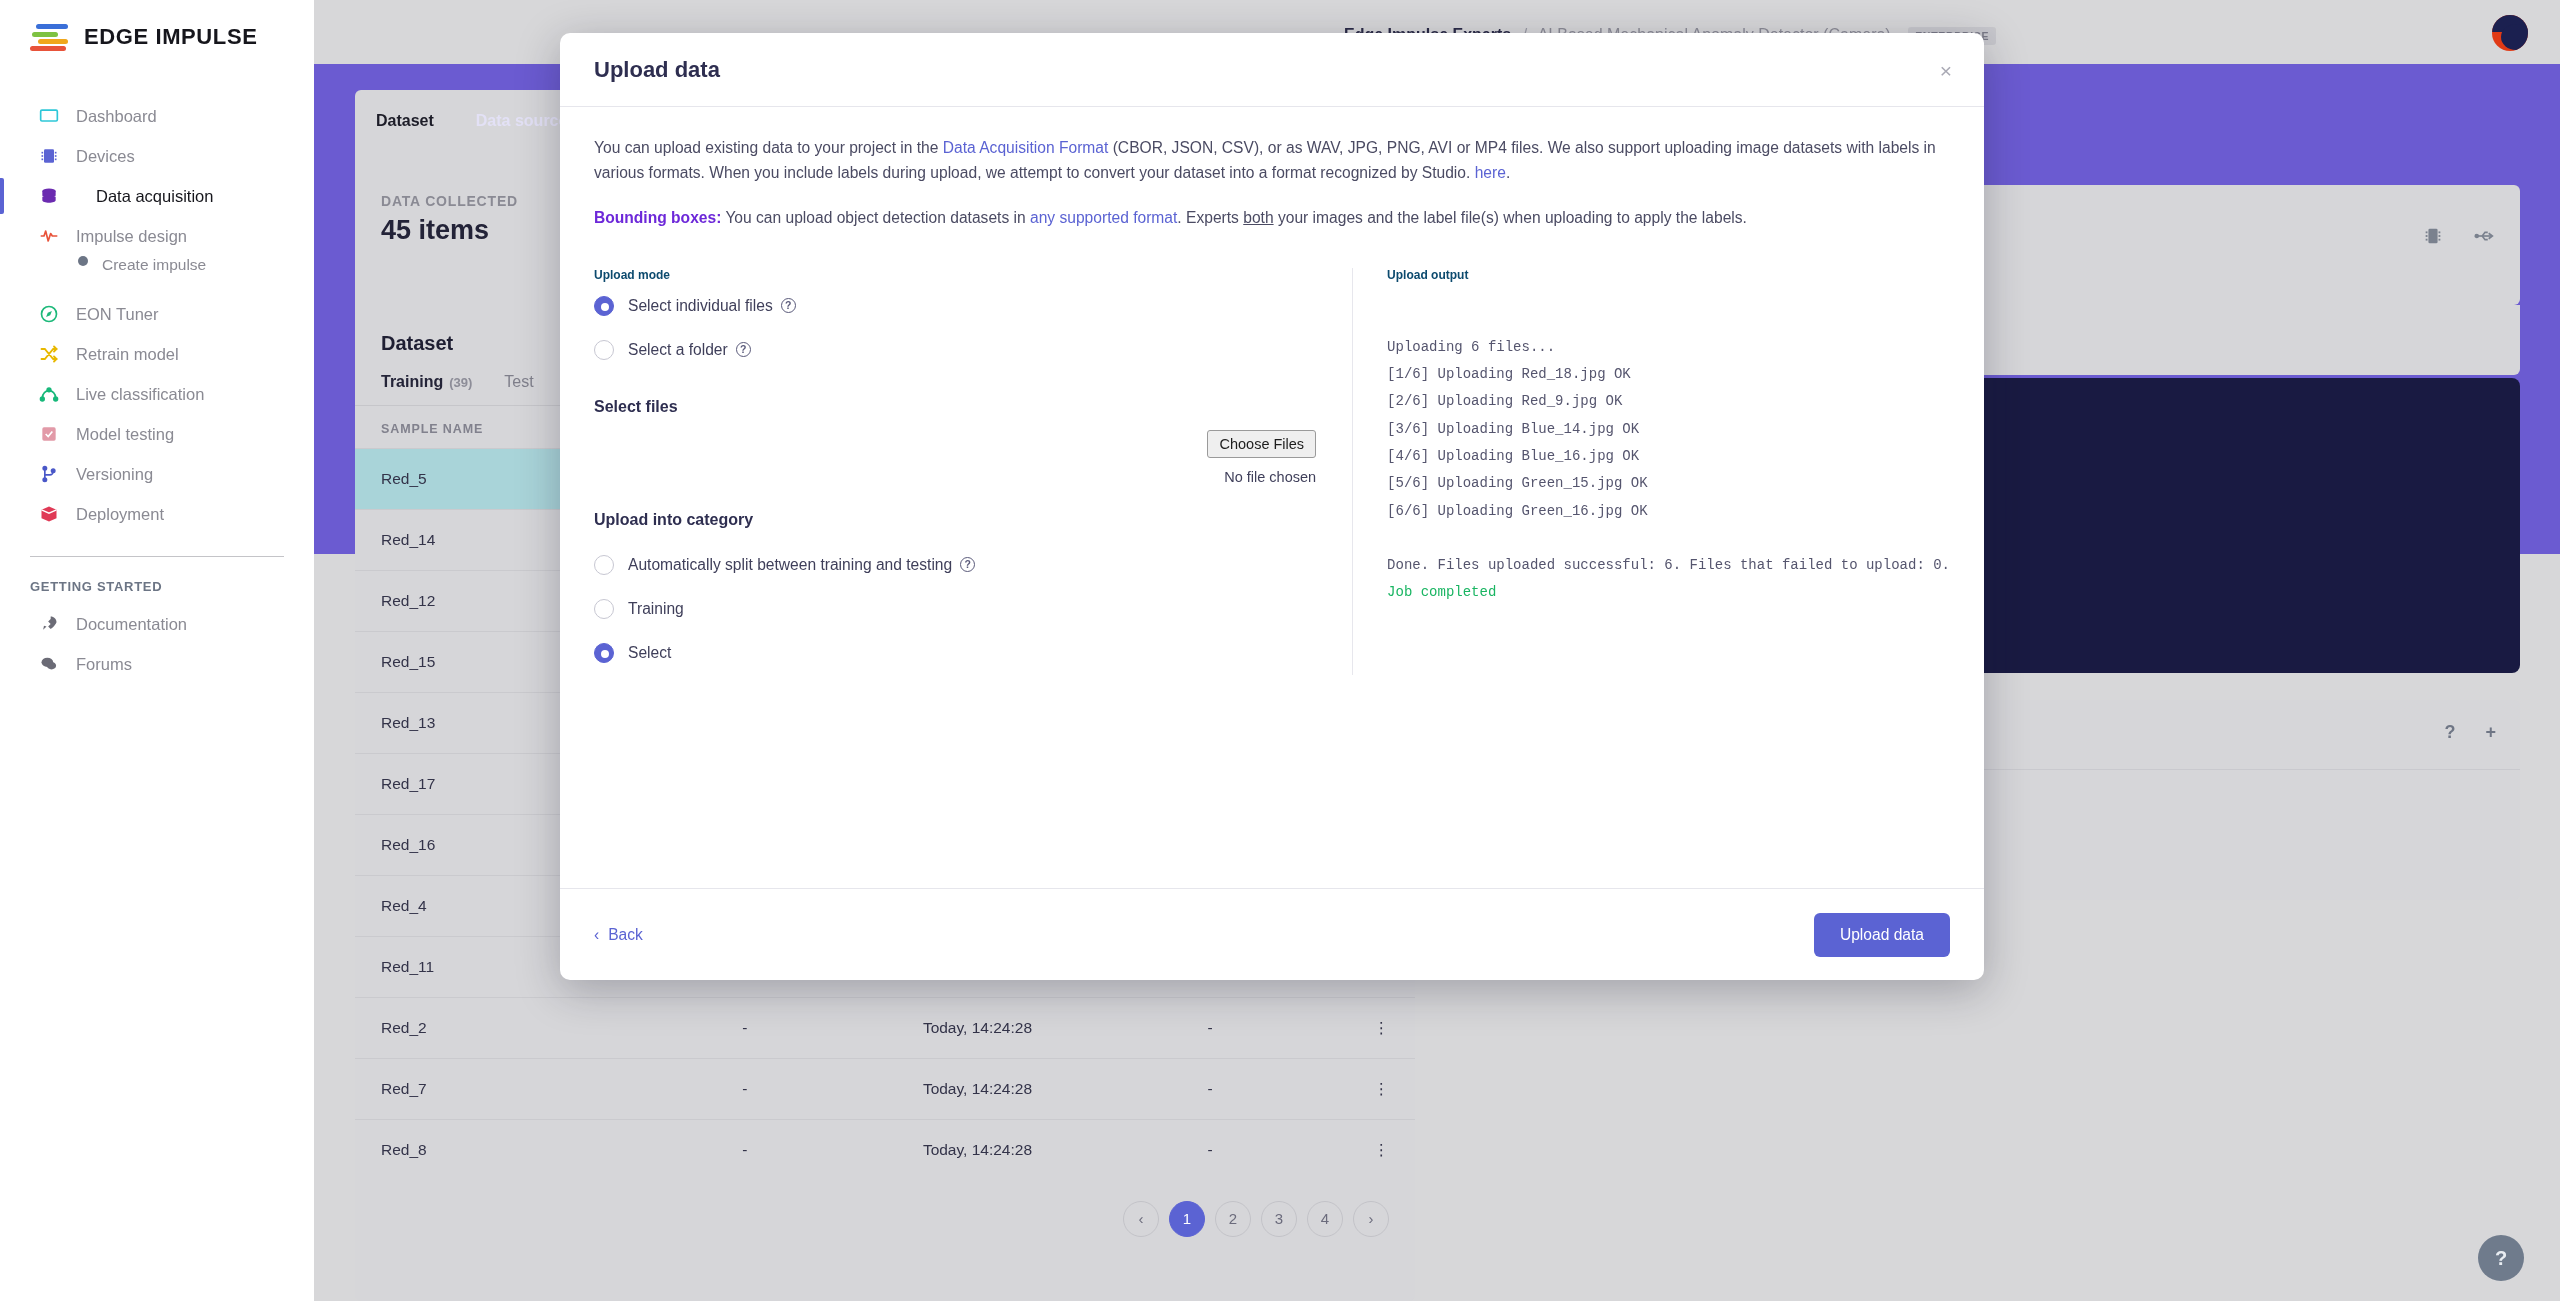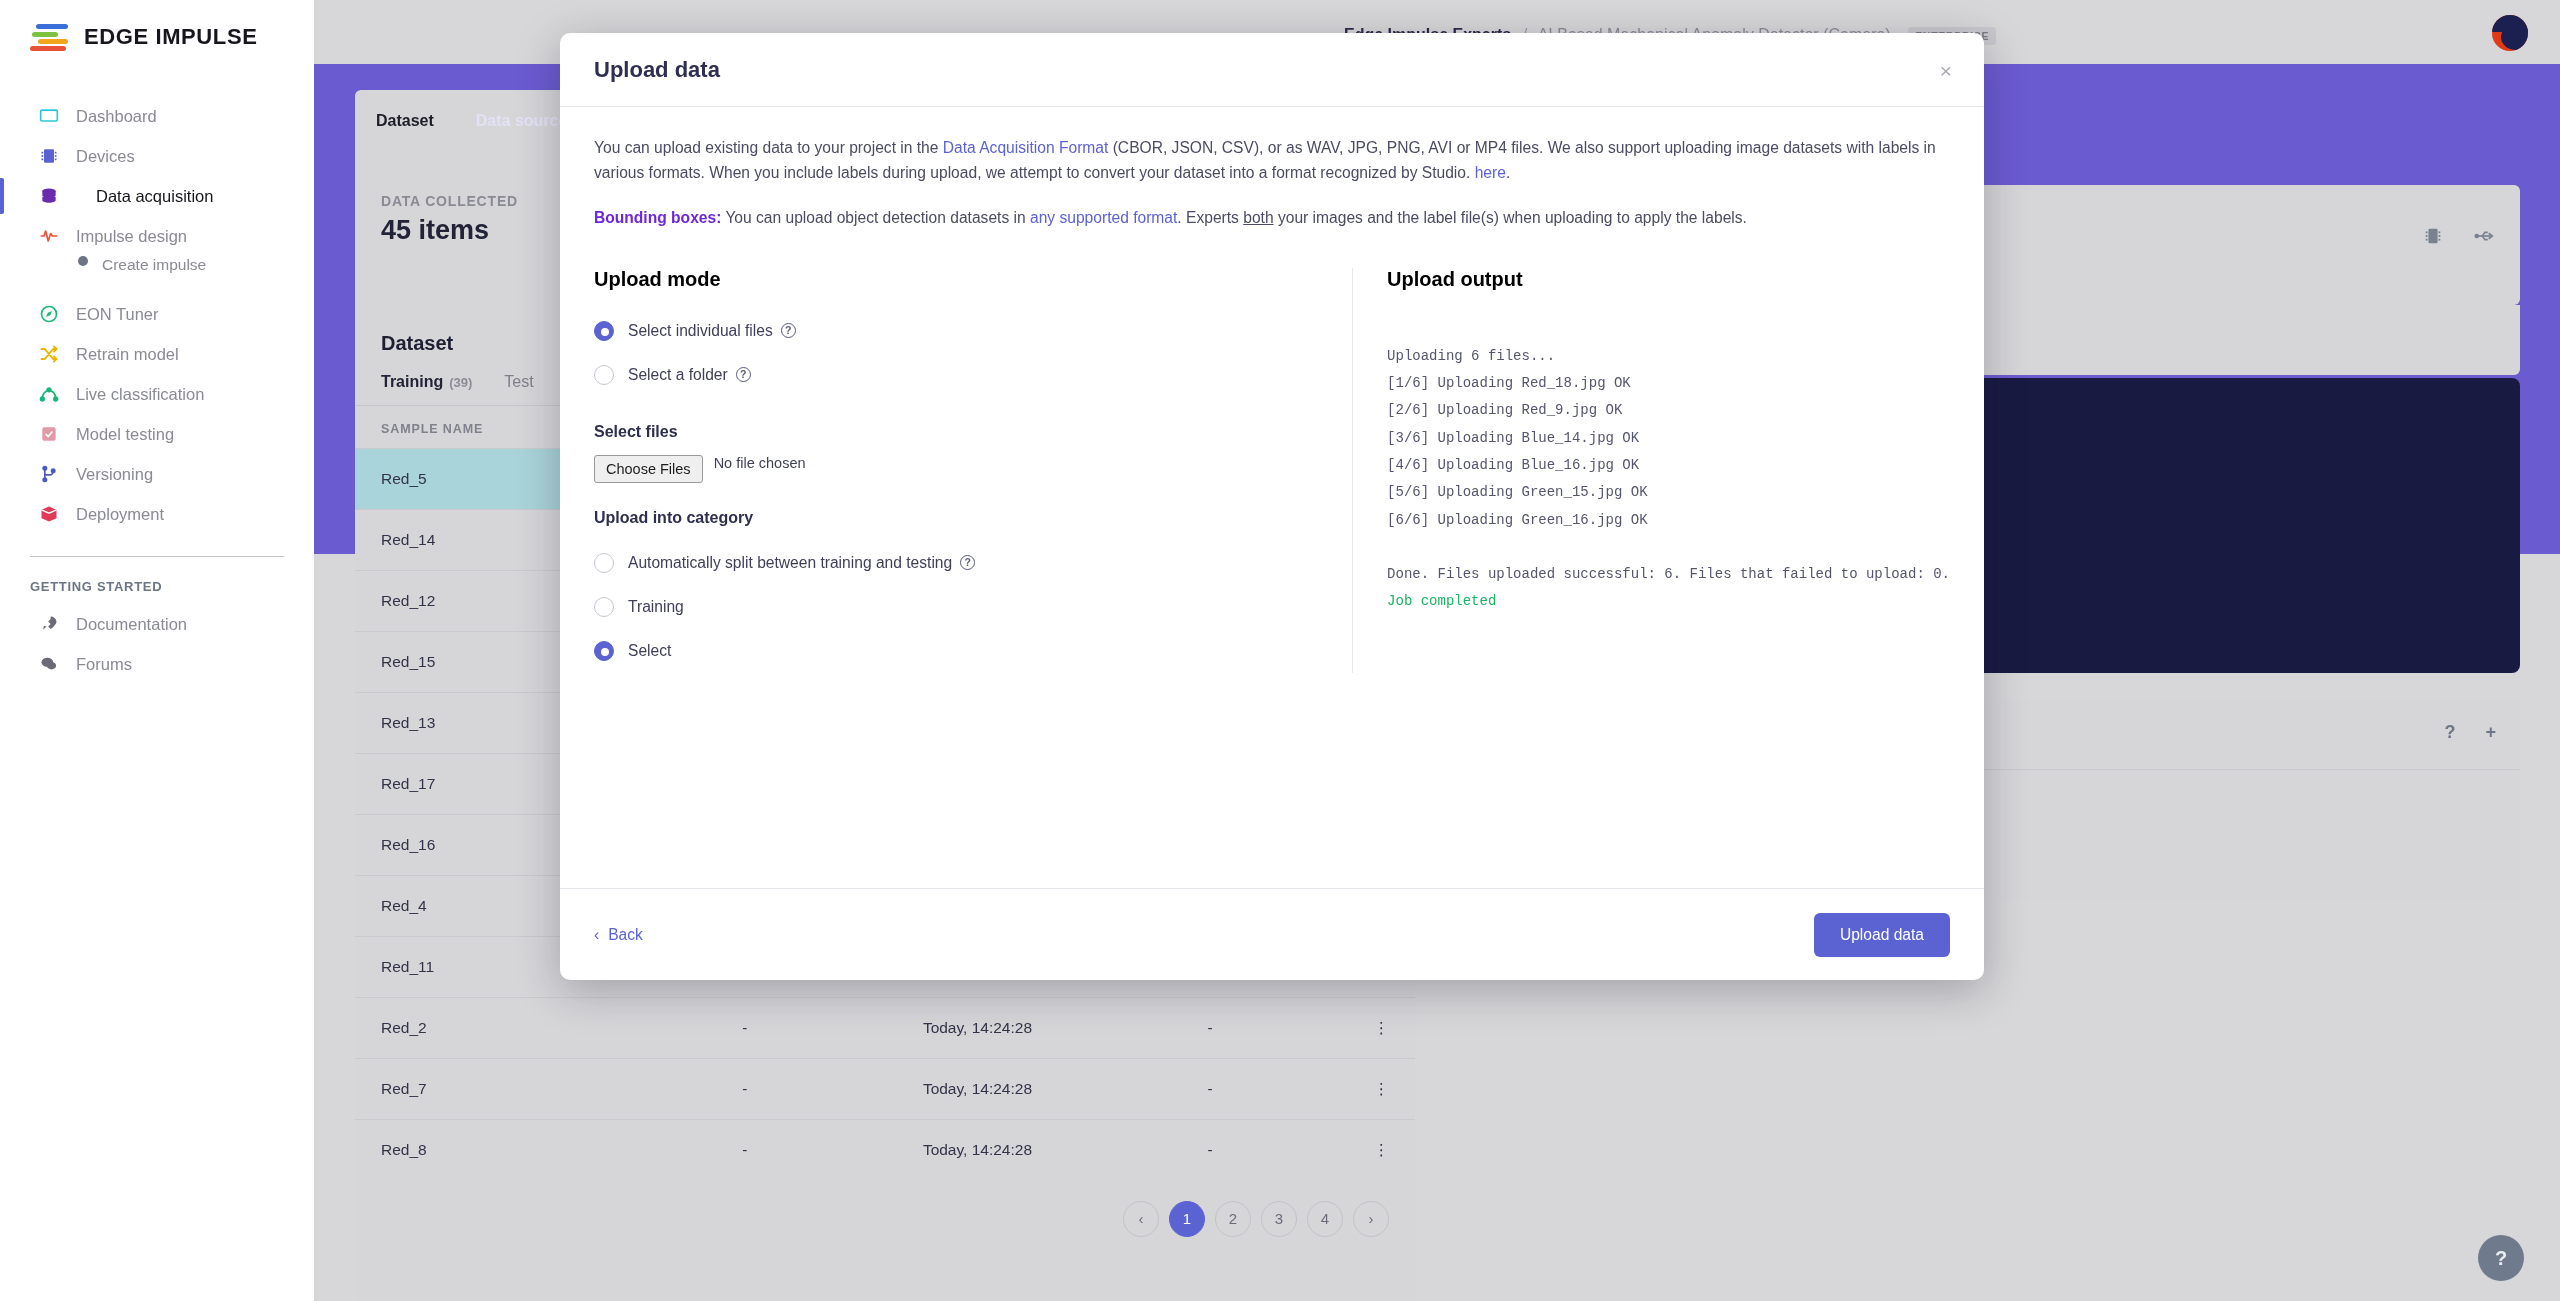--- a/index.html
+++ b/index.html
@@ -180,39 +180,39 @@
   .intro { font-size: 15.6px; line-height: 1.62; color: #4b4b63; max-width: 1360px; }
   .intro + .intro { margin-top: 19px; }
   .intro a { color: #5b63d3; text-decoration: none; }
   .intro b { color: #6d28d9; }
   .intro u { text-decoration: underline; }
 
   .cols { display: flex; margin-top: 38px; }
   .col-left { width: 760px; padding-right: 36px; }
   .col-right { flex: 1; border-left: 1px solid #e7e7ed; padding-left: 34px; }
 
-  .sec-title { font-size: 20px; font-weight: 700; color: #000000; margin-bottom: 18px; }
+  .sec-title { font-size: 12px; font-weight: 700; color: #0c4a6e; margin-bottom: 2px; }
   .radio-row { display: flex; align-items: center; gap: 14px; height: 44px; cursor: pointer; }
   .radio {
     width: 20px; height: 20px; border-radius: 50%; border: 1.6px solid #c7c7d2;
     flex: 0 0 20px; position: relative; background: #fff;
   }
   .radio.on { background: #5b63d3; border-color: #5b63d3; }
   .radio.on::after {
     content: ""; position: absolute; left: 6px; top: 6px; width: 8px; height: 8px;
     border-radius: 50%; background: #fff;
   }
   .radio-label { font-size: 15.6px; color: #3f3f5a; display: flex; align-items: center; gap: 8px; }
   .qmark {
     width: 15px; height: 15px; border-radius: 50%; border: 1.4px solid #5a5a7a;
     font-size: 10.5px; line-height: 13px; text-align: center; color: #5a5a7a; font-weight: 700;
     display: inline-block;
   }
   .label-block { font-size: 16px; font-weight: 700; color: #2e2e50; margin: 26px 0 14px 0; }
-  .file-row { display: flex; align-items: flex-start; gap: 11px; }
+  .file-row { display: flex; align-items: flex-end; gap: 11px; flex-direction: column; }
   .file-btn {
     border: 1px solid #9a9a9a; background: #efefef; border-radius: 3px;
     padding: 5px 11px; font-size: 14.5px; color: #1d1d1d; cursor: pointer;
     font-family: "Liberation Sans", sans-serif;
   }
   .file-none { font-size: 14.5px; color: #3f3f5a; }
 
   .console { margin-top: 52px; font-family: "Liberation Mono", monospace; font-size: 14px; line-height: 1.95; color: #55556e; white-space: pre; }
   .console .ok { color: #19b562; }
 

